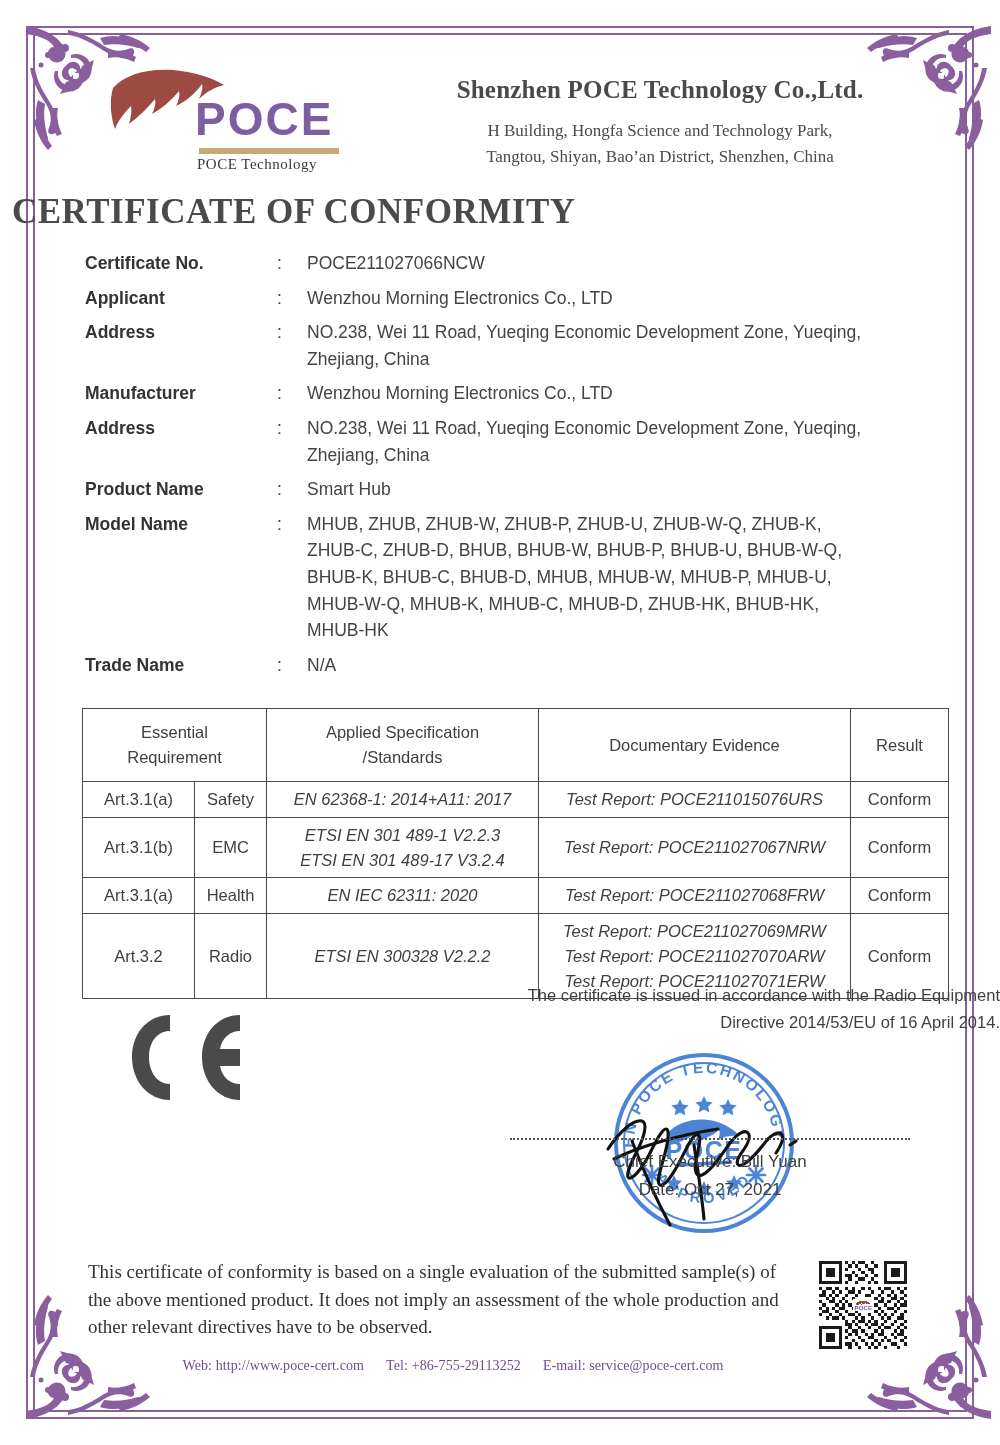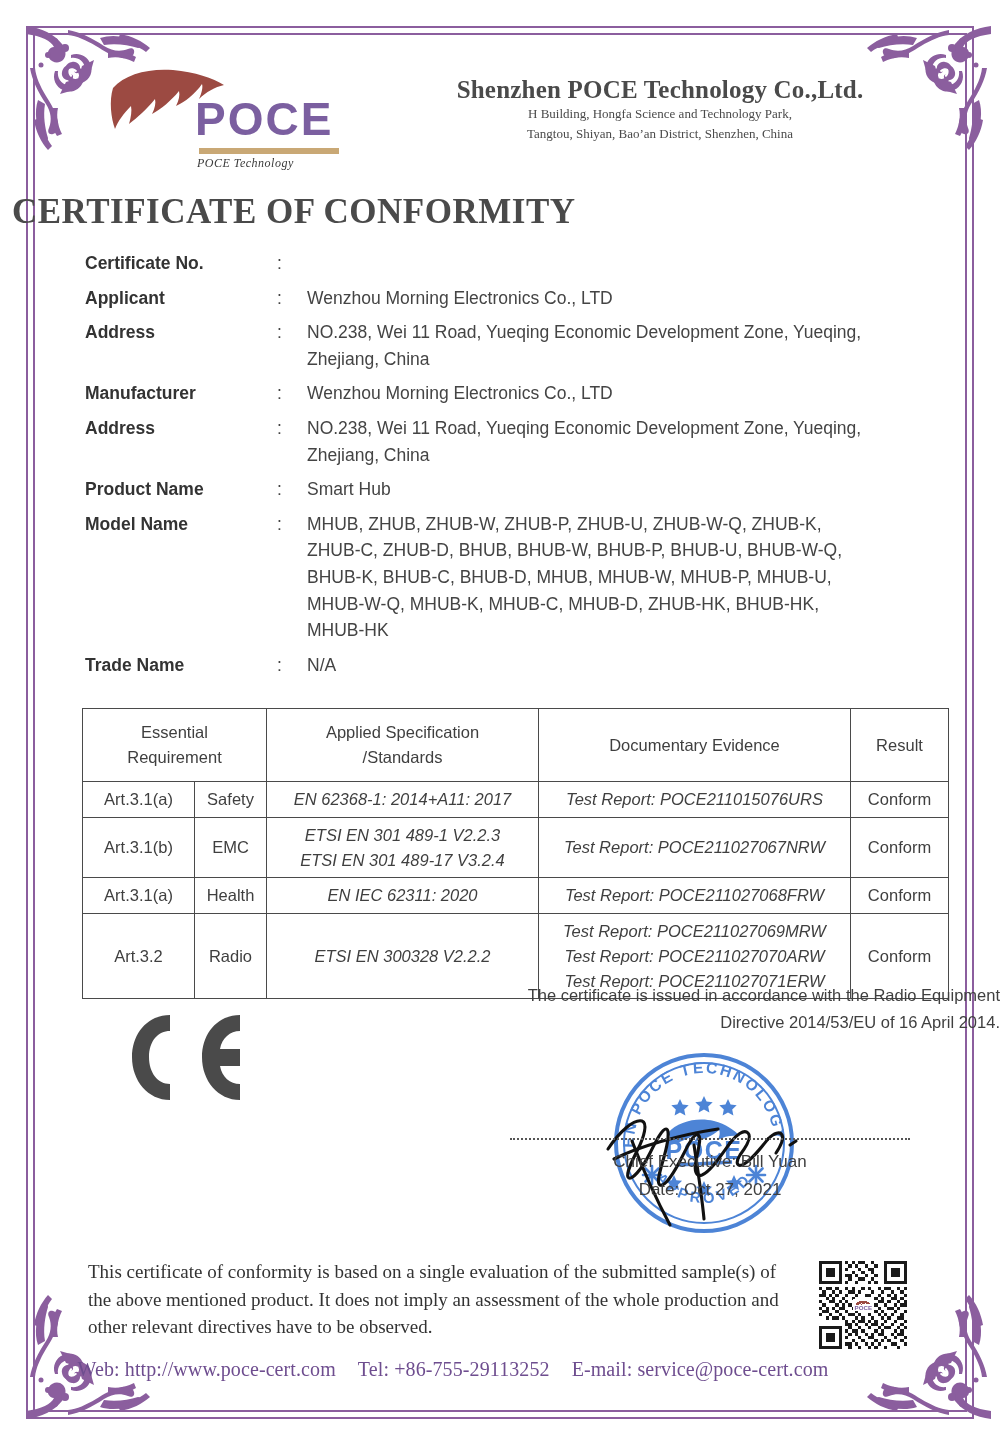--- a/index.html
+++ b/index.html
@@ -81,42 +81,42 @@
   .logo-bar {
     position: absolute;
     left: 92px; top: 82px;
     width: 140px; height: 6px;
     background: #C9A875;
   }
   .logo-sub {
     position: absolute;
     left: 90px; top: 90px;
     font-family: "Liberation Serif", serif;
-    font-size: 12px;
+    font-size: 15px;
     color: #3a3a3a;
     letter-spacing: .5px;
-    font-style: italic;
   }
 
   .company-block {
     position: absolute;
     right: 0; top: 18px;
     width: 510px;
     text-align: center;
     font-family: "Liberation Serif", serif;
     color: #4a4a4a;
   }
   .company-name {
     font-size: 25px;
     font-weight: bold;
     letter-spacing: .2px;
     white-space: nowrap;
   }
   .company-addr {
-    font-size: 13px;
+    margin-top: 14px;
+    font-size: 17px;
     line-height: 1.5;
   }
 
   
   .cert-title {
     position: absolute;
     left: 12px; top: 192px;
     width: 1000px;
     font-family: "Liberation Serif", serif;
     font-weight: bold;
@@ -128,20 +128,21 @@
   
   .fields {
     position: absolute;
     left: 85px; top: 250px;
     width: 860px;
   }
   .field-row {
     display: flex;
     align-items: flex-start;
     margin-bottom: 8px;
+    justify-content: flex-end;
   }
   .field-label {
     width: 192px;
     flex: 0 0 192px;
     font-weight: bold;
     font-size: 17.5px;
     color: #333;
     line-height: 1.52;
   }
   .field-colon {
@@ -266,21 +267,21 @@
   }
   .qr svg { display:block; }
 
   
   .footer {
     position: absolute;
     left: 0; top: 1358px;
     width: 906px;
     text-align: center;
     font-family: "Liberation Serif", serif;
-    font-size: 20px;
+    font-size: 14px;
     color: #6E4D8F;
     letter-spacing: .1px;
   }
   .footer span.gap { display: inline-block; width: 22px; }
 </style>
 </head>
 <body>
 
 <div class="page">
 
@@ -405,20 +406,23 @@
     </div>
   </div>
 
   <div class="cert-title">CERTIFICATE OF CONFORMITY</div>
 
   <div class="fields">
 
     <div class="field-row">
       <div class="field-label">Certificate No.</div>
       <div class="field-colon">:</div>
+      <div class="field-value">
+        <span class="vline">POCE211027066NCW</span>
+      </div>
     </div>
 
     <div class="field-row">
       <div class="field-label">Applicant</div>
       <div class="field-colon">:</div>
       <div class="field-value">
         <span class="vline">Wenzhou Morning Electronics Co., LTD</span>
       </div>
     </div>
 

